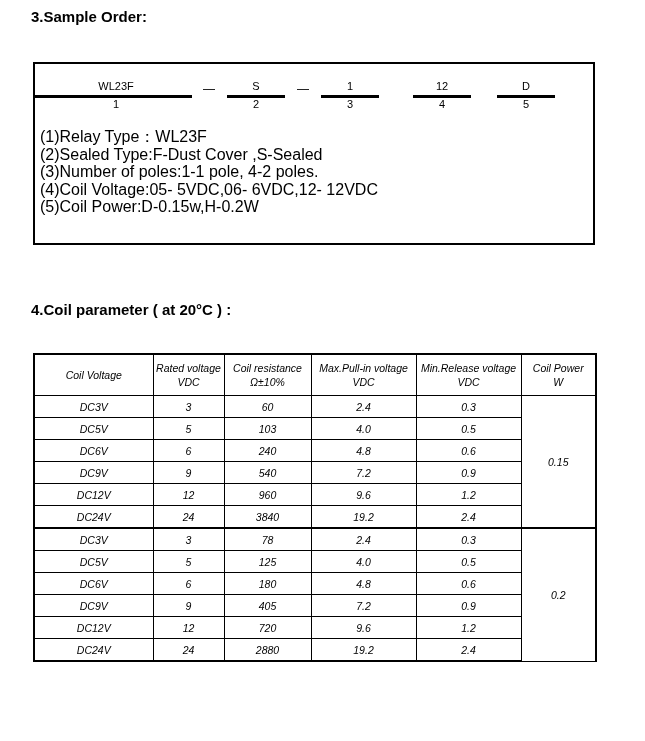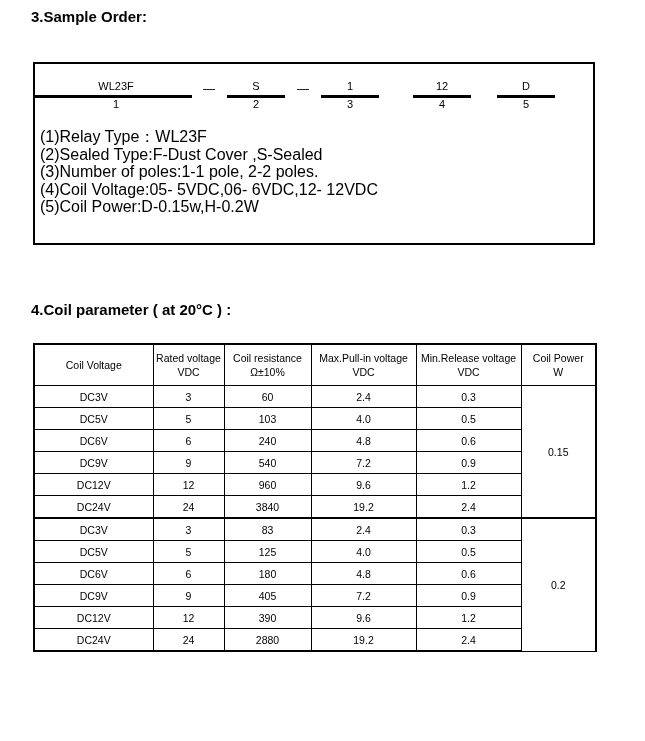--- a/index.html
+++ b/index.html
@@ -82,24 +82,25 @@
   .legend-line {
     font-size: 16px;
     line-height: 17.5px;
     white-space: nowrap;
   }
 
   
   #coil-table {
     position: absolute;
     left: 33px;
-    top: 343px;
+    top: 353px;
     width: 562px;
     border-collapse: collapse;
     table-layout: fixed;
+    font-style: italic;
   }
   #coil-table td, #coil-table th {
     border: 1px solid #000000;
     text-align: center;
     vertical-align: middle;
     font-size: 10.5px;
     font-weight: normal;
     padding: 0;
     height: 21px;
     background: #ffffff;
@@ -154,21 +155,21 @@
     <div class="code-index" style="left:378px; top:34px; width:58px;">4</div>
 
     <div class="code-value" style="left:462px; top:16px; width:58px;">D</div>
     <div class="code-rule" style="left:462px; top:31px; width:58px;"></div>
     <div class="code-index" style="left:462px; top:34px; width:58px;">5</div>
   </div>
 
   <div id="legend-list">
     <div class="legend-line">(1)Relay Type：WL23F</div>
     <div class="legend-line">(2)Sealed Type:F-Dust Cover ,S-Sealed</div>
-    <div class="legend-line">(3)Number of poles:1-1 pole, 2-2 poles.</div>
+    <div class="legend-line">(3)Number of poles:1-1 pole, 4-2 poles.</div>
     <div class="legend-line">(4)Coil Voltage:05- 5VDC,06- 6VDC,12- 12VDC</div>
     <div class="legend-line">(5)Coil Power:D-0.15w,H-0.2W</div>
   </div>
 </div>
 
 <div class="section-heading" id="heading-coil">4.Coil parameter ( at 20°C ) :</div>
 
 <table id="coil-table">
   <colgroup>
     <col class="c-voltage">
@@ -247,21 +248,21 @@
       <td class="outer-edge-left">DC24V</td>
       <td>24</td>
       <td>3840</td>
       <td>19.2</td>
       <td>2.4</td>
     </tr>
 
     <tr>
       <td class="outer-edge-left group-divider">DC3V</td>
       <td class="group-divider">3</td>
-      <td class="group-divider">83</td>
+      <td class="group-divider">78</td>
       <td class="group-divider">2.4</td>
       <td class="group-divider">0.3</td>
       <td class="power-cell outer-edge-right group-divider" rowspan="6">0.2</td>
     </tr>
     <tr>
       <td class="outer-edge-left">DC5V</td>
       <td>5</td>
       <td>125</td>
       <td>4.0</td>
       <td>0.5</td>
@@ -276,21 +277,21 @@
     <tr>
       <td class="outer-edge-left">DC9V</td>
       <td>9</td>
       <td>405</td>
       <td>7.2</td>
       <td>0.9</td>
     </tr>
     <tr>
       <td class="outer-edge-left">DC12V</td>
       <td>12</td>
-      <td>390</td>
+      <td>720</td>
       <td>9.6</td>
       <td>1.2</td>
     </tr>
     <tr>
       <td class="outer-edge-left outer-edge-bottom">DC24V</td>
       <td class="outer-edge-bottom">24</td>
       <td class="outer-edge-bottom">2880</td>
       <td class="outer-edge-bottom">19.2</td>
       <td class="outer-edge-bottom">2.4</td>
     </tr>

